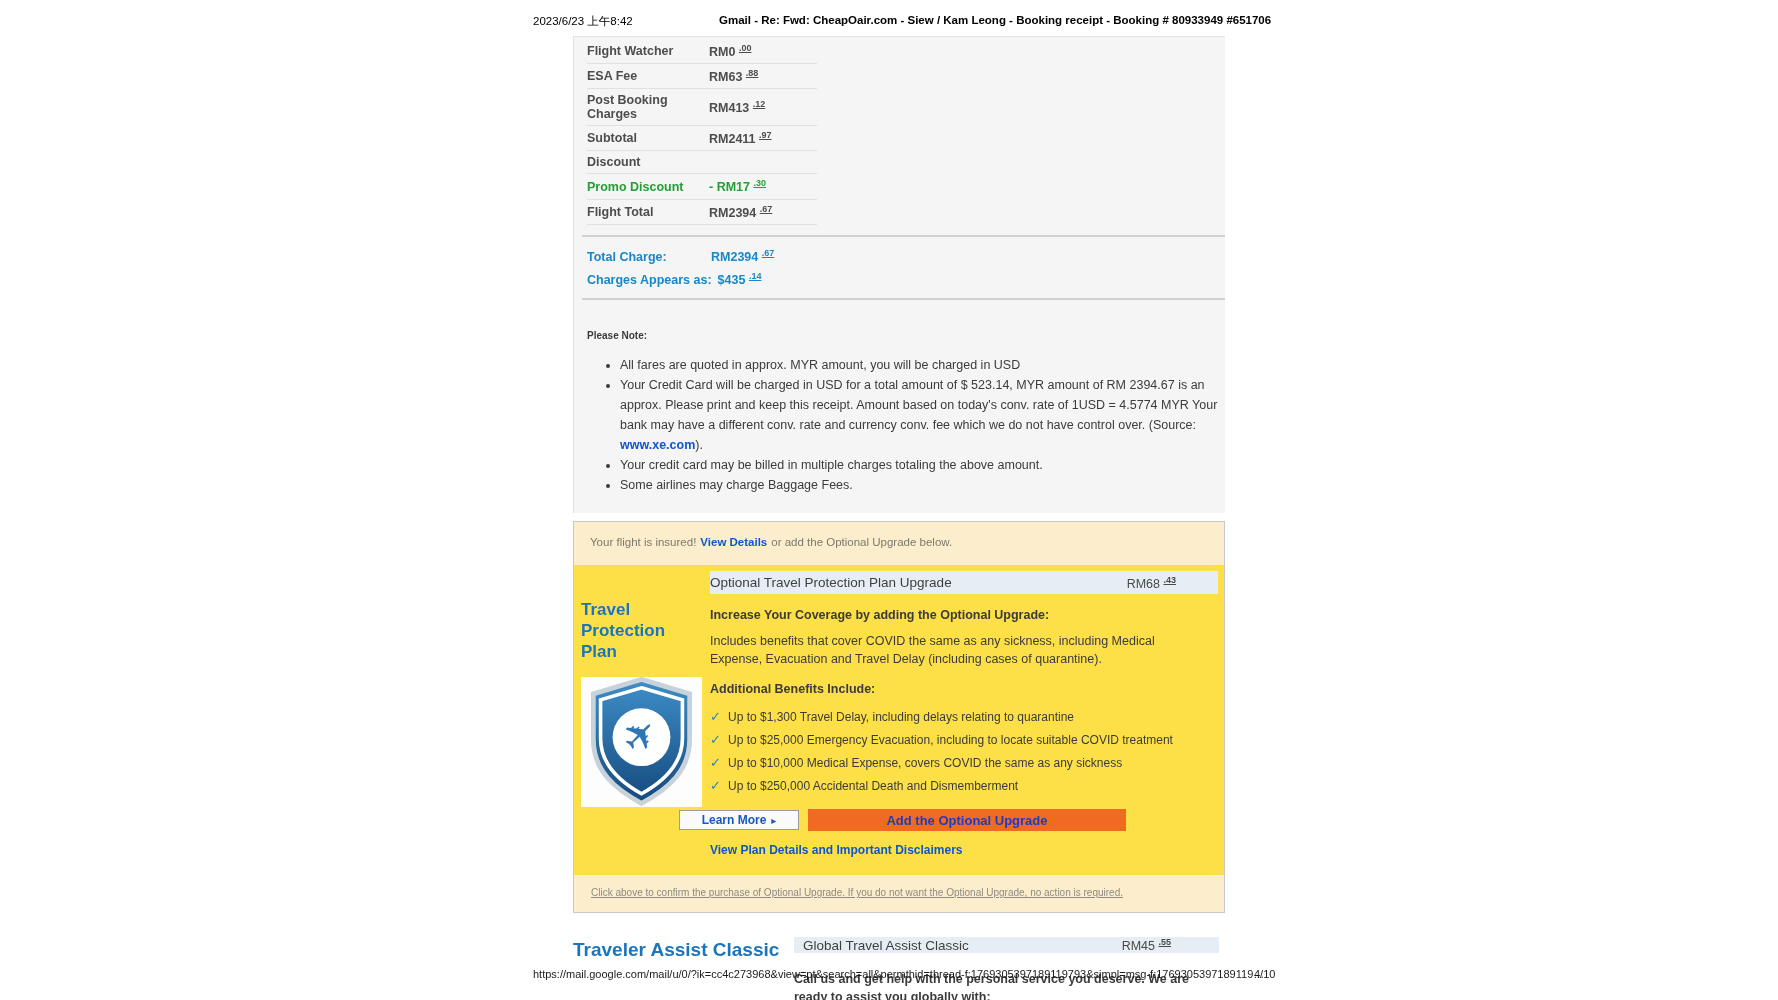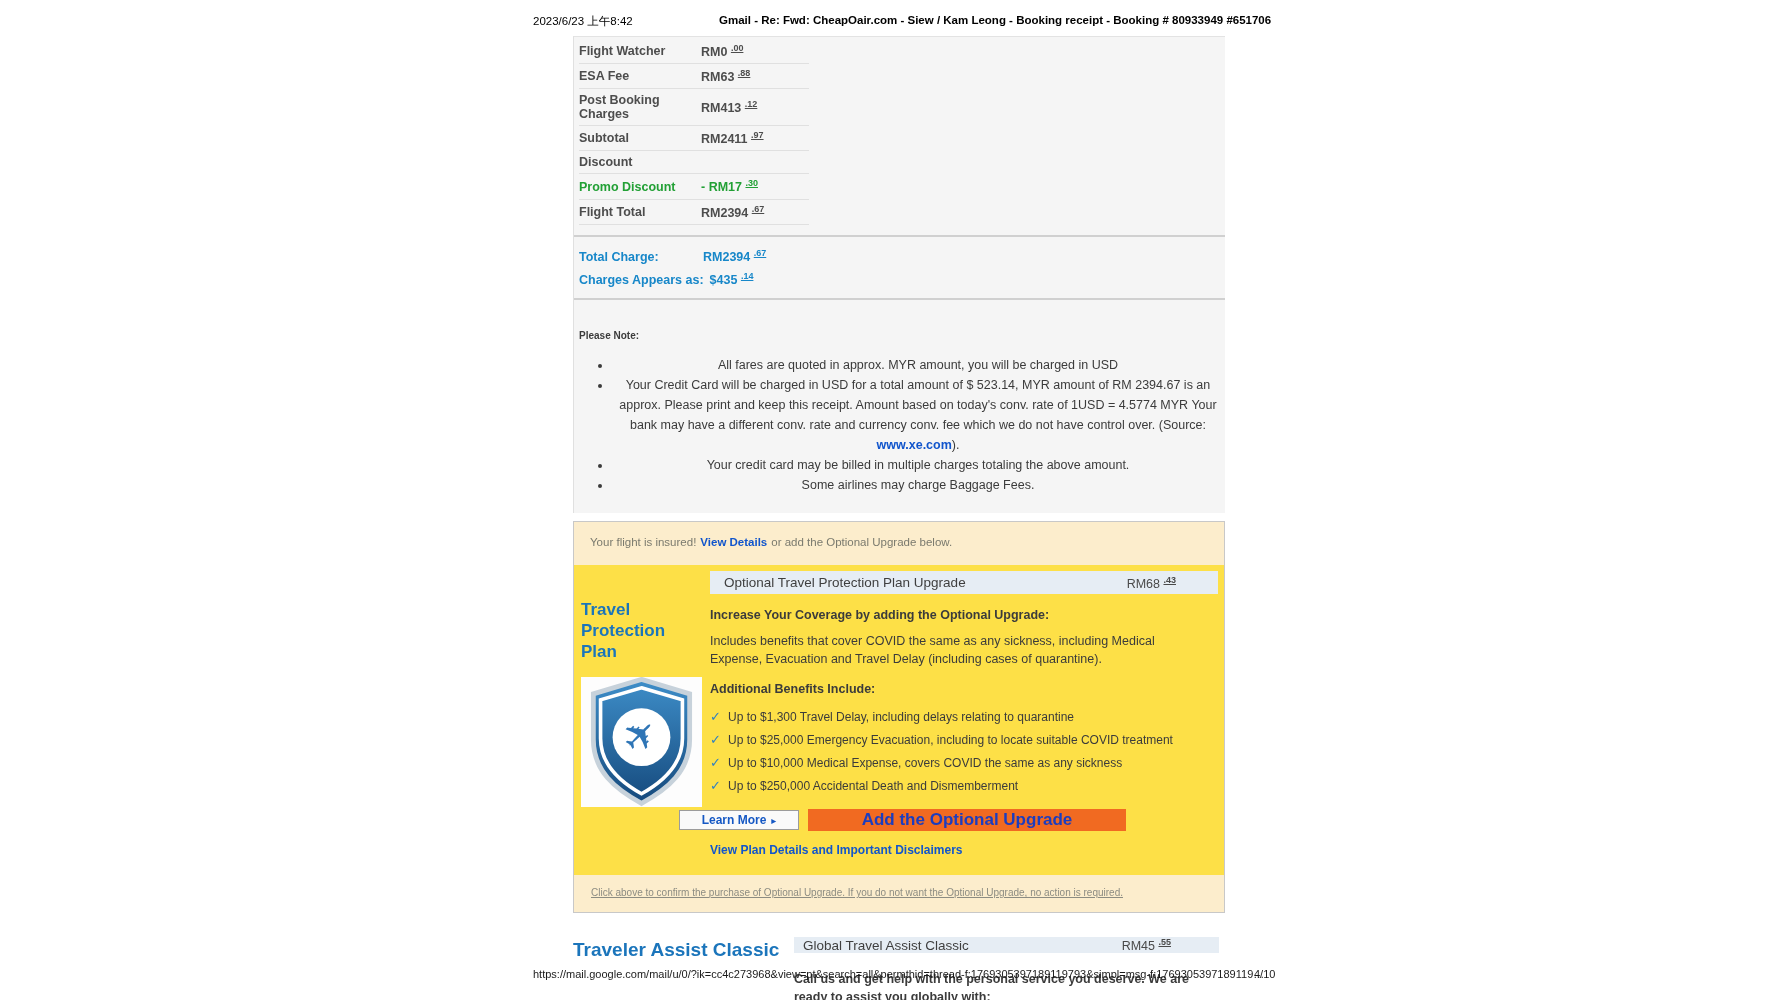--- a/index.html
+++ b/index.html
@@ -11,66 +11,66 @@
   .print-date{position:absolute;left:533px;top:0;white-space:nowrap;}
   .print-title{position:absolute;left:719px;top:0;font-weight:bold;white-space:nowrap;}
   .print-footer{position:absolute;top:968px;left:0;width:100%;font-size:11px;color:#1a1a1a;}
   .footer-url{position:absolute;left:533px;top:0;white-space:nowrap;}
   .footer-page{position:absolute;left:1222px;top:0;padding-left:32px;}
 
   
   .content{position:absolute;left:573px;top:36px;width:652px;}
 
   .top-block{background:#f5f5f5;border-left:1px solid #e0e0e0;border-top:1px solid #e3e3e3;
-    padding:2px 0 18px 0;}
+    padding:2px 0 18px 8px;}
   table.charges{border-collapse:collapse;margin-left:5px;width:230px;font-size:12.5px;}
   table.charges td{padding:4px 0;border-bottom:1px solid #e0e0e0;color:#4d4d4d;font-weight:bold;}
   table.charges td.lbl{width:122px;}
   table.charges tr.green td{color:#22a035;}
   .cents{font-size:9px;vertical-align:super;text-decoration:underline;font-weight:bold;}
 
   .totals{border-top:2px solid #d0d0d0;border-bottom:2px solid #d0d0d0;margin-top:10px;
     padding:7px 0 8px 5px;font-size:12.5px;color:#1787c9;font-weight:bold;}
   .totals .row{display:flex;align-items:baseline;line-height:19px;}
   .totals .tlabel{width:124px;}
   .totals .alabel{margin-right:6px;}
 
   .notes{margin:30px 0 0 5px;font-size:12.5px;color:#3b3b3b;}
   .notes h4{margin:0;font-size:10px;color:#3b3b3b;}
   .notes ul{margin:14px 0 0 0;padding-left:33px;max-width:612px;}
-  .notes li{line-height:20px;margin:0;text-align:center;}
+  .notes li{line-height:20px;margin:0;}
   a.link{color:#1155cc;text-decoration:none;font-weight:bold;cursor:pointer;}
 
   
   .protection-box{position:relative;margin-top:8px;width:650px;height:390px;background:#fde047;
     border:1px solid #c8c8c8;}
   .banner{height:43px;box-sizing:border-box;background:#fcedcc;padding:14px 0 0 16px;
     font-size:11.5px;color:#7a7a6e;}
   .banner .link{margin:0 4px;}
   .plan-main{position:relative;}
   .plan-header{margin:6px 6px 0 136px;height:23px;background:#e6edf4;display:flex;
     align-items:center;font-size:13.5px;color:#3f3f3f;}
-  .plan-header .ph-title{margin-left:14px;flex:1;}
+  .plan-header .ph-title{margin-left:0;flex:1;}
   .plan-header .ph-amount{margin-right:42px;font-size:12.5px;color:#4a4a4a;}
   .plan-title{position:absolute;left:7px;top:28px;font-size:17px;font-weight:bold;
     color:#1b75bb;line-height:21px;}
   .shield-wrap{position:absolute;left:7px;top:106px;width:121px;height:130px;background:#fdfdfd;}
   .plan-body{margin-left:136px;font-size:12.5px;color:#3b3b3b;}
   .plan-body .bold-head{margin-top:14px;font-weight:bold;}
   .plan-body .includes{margin-top:10px;width:478px;line-height:18px;}
   .benefits{margin-top:14px;}
   .benefit{display:flex;align-items:baseline;margin-top:9px;font-size:12px;line-height:14px;}
   .check{color:#2e7fc1;font-weight:bold;font-size:13px;width:18px;flex:0 0 18px;}
   .buttons-row{display:flex;align-items:center;margin:16px 0 0 7px;justify-content:center;}
   .learn-more{width:120px;height:20px;box-sizing:border-box;background:#fafafa;
     border:1px solid #9c9c9c;font-size:12px;font-weight:bold;color:#1558c4;
     display:flex;align-items:center;justify-content:center;cursor:pointer;}
   .learn-more .arrow{margin-left:5px;font-size:10px;color:#1558c4;}
   .orange-btn{margin-left:9px;width:318px;height:22px;background:#f16a21;border:none;
-    font-size:17px;font-weight:bold;color:#1c3dbf;display:flex;align-items:center;
+    font-size:13px;font-weight:bold;color:#1c3dbf;display:flex;align-items:center;
     justify-content:center;cursor:pointer;font-family:inherit;}
   .details-link{display:block;margin:12px 0 0 136px;font-size:12px;}
   .confirm-strip{position:absolute;bottom:0;left:0;right:0;height:37px;box-sizing:border-box;
     background:#fcedcc;padding:12px 0 0 17px;font-size:10px;color:#8c8c82;text-decoration:underline;}
 
   
   .assist{display:flex;margin-top:24px;}
   .assist-title{width:221px;flex:0 0 221px;font-size:19px;font-weight:bold;color:#1b75bb;
     padding-top:2px;}
   .assist-right{width:425px;}

